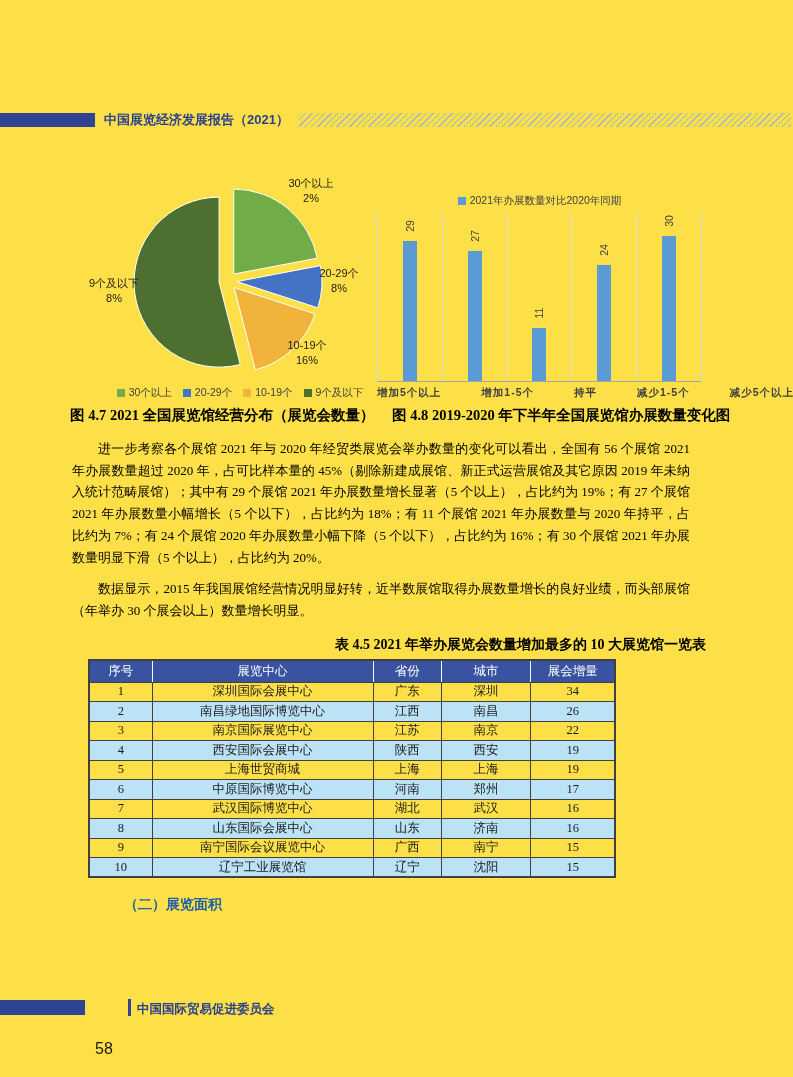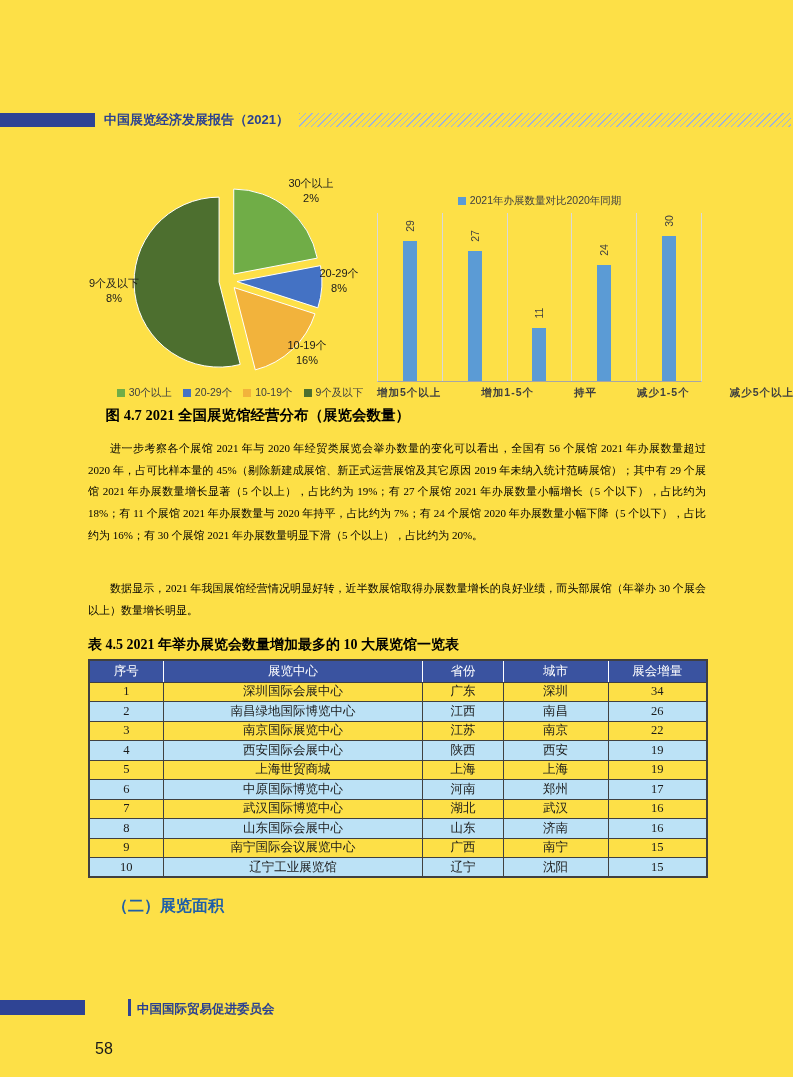--- a/index.html
+++ b/index.html
@@ -23,59 +23,59 @@
     font-family:"Liberation Sans","DejaVu Sans",sans-serif; font-size:11px; line-height:1.35; color:#1A1A1A; white-space:nowrap; }
   .pie-lbl-0 { left:311px; top:191px; }
   .pie-lbl-1 { left:339px; top:281px; }
   .pie-lbl-2 { left:307px; top:353px; }
   .pie-lbl-3 { left:114px; top:291px; }
   .legend-row { position:absolute; display:flex; justify-content:center; align-items:center;
     font-family:"Liberation Sans","DejaVu Sans",sans-serif; font-size:10.5px; color:#404040; }
   #pie-legend { left:85px; top:386px; width:310px; gap:11px; }
   .legend-item { display:flex; align-items:center; white-space:nowrap; }
   .legend-swatch { width:8px; height:8px; display:inline-block; margin-right:4px; flex:0 0 auto; }
-  .fig-caption { position:absolute; text-align:right; font-size:14.5px; font-weight:600; color:#000; }
+  .fig-caption { position:absolute; text-align:left; font-size:14.5px; font-weight:600; color:#000; }
   #pie-caption { left:70px; top:406px; width:340px; }
   #bar-caption { left:392px; top:406px; width:368px; }
   
   #bar-legend { left:377px; top:194px; width:325px;text-align:center; }
   #bar-plot { position:absolute; left:377px; top:213px; width:325px; height:169px;
     display:flex; border-left:1px solid #D9D9D9; border-right:1px solid #D9D9D9; border-bottom:1px solid #A6A6A6; }
   .bar-col { flex:1; position:relative; }
   .bar-col + .bar-col { border-left:1px solid #D9D9D9; }
   .bar-rect { position:absolute; bottom:0; left:50%; transform:translateX(-50%); width:14px; background:#5B9BD5; }
   .bar-val { position:absolute; left:50%; transform:translateX(-50%) rotate(-90deg);
     font-family:"Liberation Sans","DejaVu Sans",sans-serif; font-size:10.5px; color:#404040; }
   #bar-xlabels { position:absolute; left:377px; top:386px; width:325px; display:flex;
     font-family:"Liberation Sans","DejaVu Sans",sans-serif; font-size:10.5px; font-weight:600; color:#404040;gap:40px; }
   .bar-xlabel { flex:1; text-align:center; letter-spacing:1px; white-space:nowrap; }
   
-  .bodytext { position:absolute; left:88px; width:618px; font-size:11px; line-height:21.7px;
+  .bodytext { position:absolute; left:72px; width:618px; font-size:13px; line-height:21.7px;
     text-align:justify; text-indent:2em; }
   #para-1 { top:438px; }
   #para-2 { top:578px; }
   #para-3 { top:938px; }
   
-  #table-title { position:absolute; left:88px; top:636px; width:618px; text-align:left;
+  #table-title { position:absolute; left:88px; top:636px; width:618px; text-align:right;
     font-size:14px; font-weight:600; }
-  #exh-table { position:absolute; left:88px; top:659px; width:620px; border-collapse:collapse;
+  #exh-table { position:absolute; left:88px; top:659px; width:528px; border-collapse:collapse;
     font-size:12.5px; table-layout:fixed; }
   #exh-table col:nth-child(1){width:12%;} #exh-table col:nth-child(2){width:42%;}
   #exh-table col:nth-child(3){width:13%;} #exh-table col:nth-child(4){width:17%;}
   #exh-table col:nth-child(5){width:16%;}
   #exh-table th { background:#3A53A0; color:#fff; font-weight:normal; height:22px;
     border-left:1px solid #FFF; border-right:1px solid #FFF; border-bottom:1px solid #404040; text-align:center; }
   #exh-table th:first-child { border-left:1px solid #404040; }
   #exh-table th:last-child { border-right:1px solid #404040; }
   #exh-table td { border:1px solid #404040; height:19.5px; text-align:center; color:#1A1A1A; }
   #exh-table { border:2px solid #404040; }
   #exh-table tr.alt td { background:#BCE2F6; }
   
-  #section-heading { position:absolute; left:112px; top:896px;
-    font-family:"Liberation Sans","DejaVu Sans",sans-serif; font-weight:bold; font-size:16px; color:#1F5FA8; }
+  #section-heading { position:absolute; left:124px; top:896px;
+    font-family:"Liberation Sans","DejaVu Sans",sans-serif; font-weight:bold; font-size:14px; color:#1F5FA8; }
   
   .footer-accent { position:absolute; left:0; top:1000px; width:85px; height:15px; background:#2F4494; }
   #footer-page { position:absolute; left:95px; top:998px; font-family:"Liberation Sans","DejaVu Sans",sans-serif;
     font-size:16px; color:#1A1A1A;margin-top:42px; }
   .footer-divider { position:absolute; left:128px; top:999px; width:3px; height:17px; background:#2F4494; }
   #footer-org { position:absolute; left:137px; top:1001px; font-family:"Liberation Sans","DejaVu Sans",sans-serif;
     font-weight:bold; font-size:12.5px; color:#2B4190; }
 </style>
 </head>
 <body>
@@ -158,23 +158,24 @@
         <div class="bar-val" style="bottom: 154px;">30</div>
       </div>
     </div>
   <div id="bar-xlabels">
       <div class="bar-xlabel">增加5个以上</div>
       <div class="bar-xlabel">增加1-5个</div>
       <div class="bar-xlabel">持平</div>
       <div class="bar-xlabel">减少1-5个</div>
       <div class="bar-xlabel">减少5个以上</div>
     </div>
+  <div class="fig-caption" id="bar-caption">图 4.8 2019-2020 年下半年全国展览馆办展数量变化图</div>
 
   <p class="bodytext" id="para-1">进一步考察各个展馆 2021 年与 2020 年经贸类展览会举办数量的变化可以看出，全国有 56 个展馆 2021 年办展数量超过 2020 年，占可比样本量的 45%（剔除新建成展馆、新正式运营展馆及其它原因 2019 年未纳入统计范畴展馆）；其中有 29 个展馆 2021 年办展数量增长显著（5 个以上），占比约为 19%；有 27 个展馆 2021 年办展数量小幅增长（5 个以下），占比约为 18%；有 11 个展馆 2021 年办展数量与 2020 年持平，占比约为 7%；有 24 个展馆 2020 年办展数量小幅下降（5 个以下），占比约为 16%；有 30 个展馆 2021 年办展数量明显下滑（5 个以上），占比约为 20%。</p>
-  <p class="bodytext" id="para-2">数据显示，2021 年我国展馆经营情况明显好转，近半数展馆取得办展数量增长的良好业绩，而头部展馆（年举办 30 个展会以上）数量增长明显。</p>
+  <p class="bodytext" id="para-2">数据显示，2015 年我国展馆经营情况明显好转，近半数展馆取得办展数量增长的良好业绩，而头部展馆（年举办 30 个展会以上）数量增长明显。</p>
 
   <div id="table-title">表 4.5 2021 年举办展览会数量增加最多的 10 大展览馆一览表</div>
   <table id="exh-table">
     <colgroup>
         <col>
         <col>
         <col>
         <col>
         <col>
       </colgroup>

